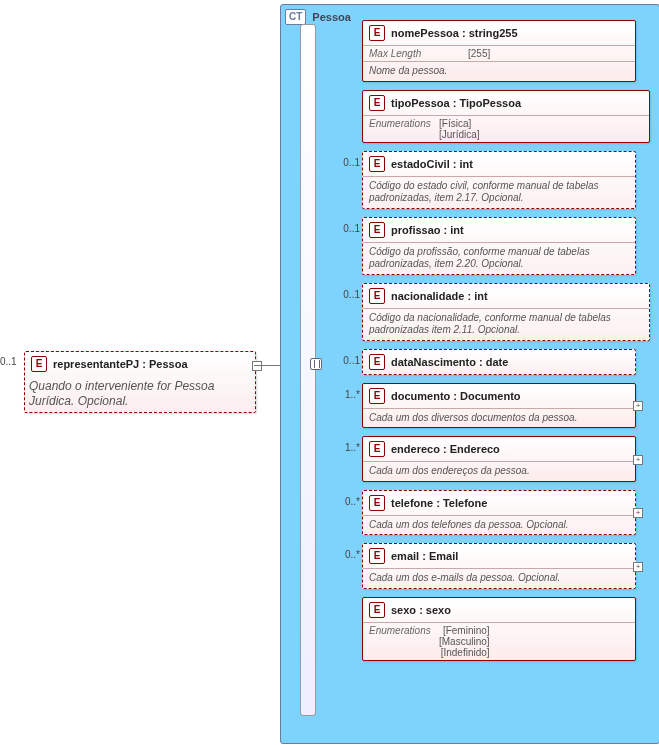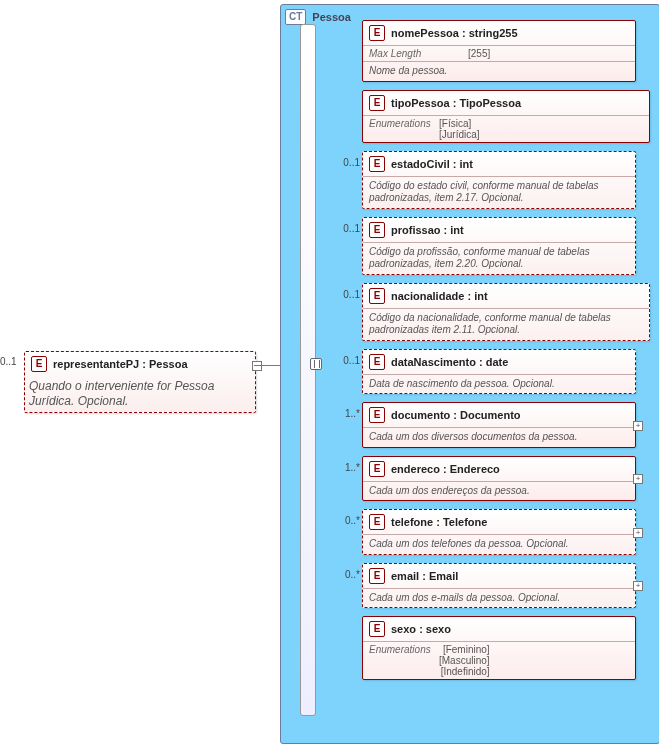--- a/index.html
+++ b/index.html
@@ -295,21 +295,20 @@
         <div class="card-desc">Código da nacionalidade, conforme manual de tabelas padronizadas item 2.11. Opcional.</div>
       </div>
     </div>
     <div class="child">
       <div class="occ-label">0..1</div>
       <div class="card dashed" style="position: relative;">
         <div class="e-header">
           <span class="e-tag">E</span>
           <span><span class="e-name">dataNascimento</span><span class="e-type"> : </span><span class="e-type">date</span></span>
         </div>
-        <div class="card-desc">Data de nascimento da pessoa. Opcional.</div>
       </div>
     </div>
     <div class="child">
       <div class="occ-label">1..*</div>
       <div class="card" style="position: relative;">
         <div class="e-header">
           <span class="e-tag">E</span>
           <span><span class="e-name">documento</span><span class="e-type"> : </span><span class="e-type">Documento</span></span>
         </div>
         <div class="card-desc">Cada um dos diversos documentos da pessoa.</div>

